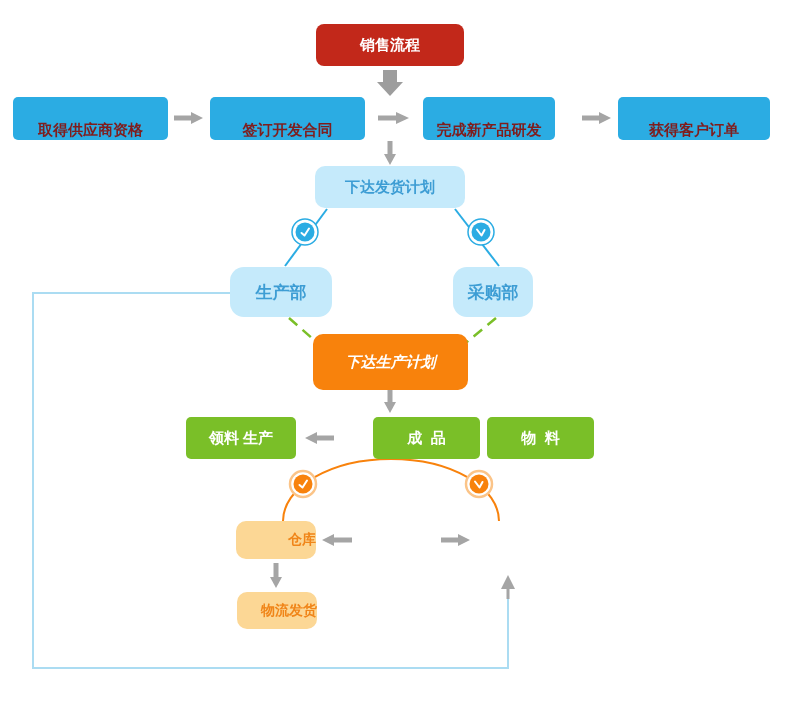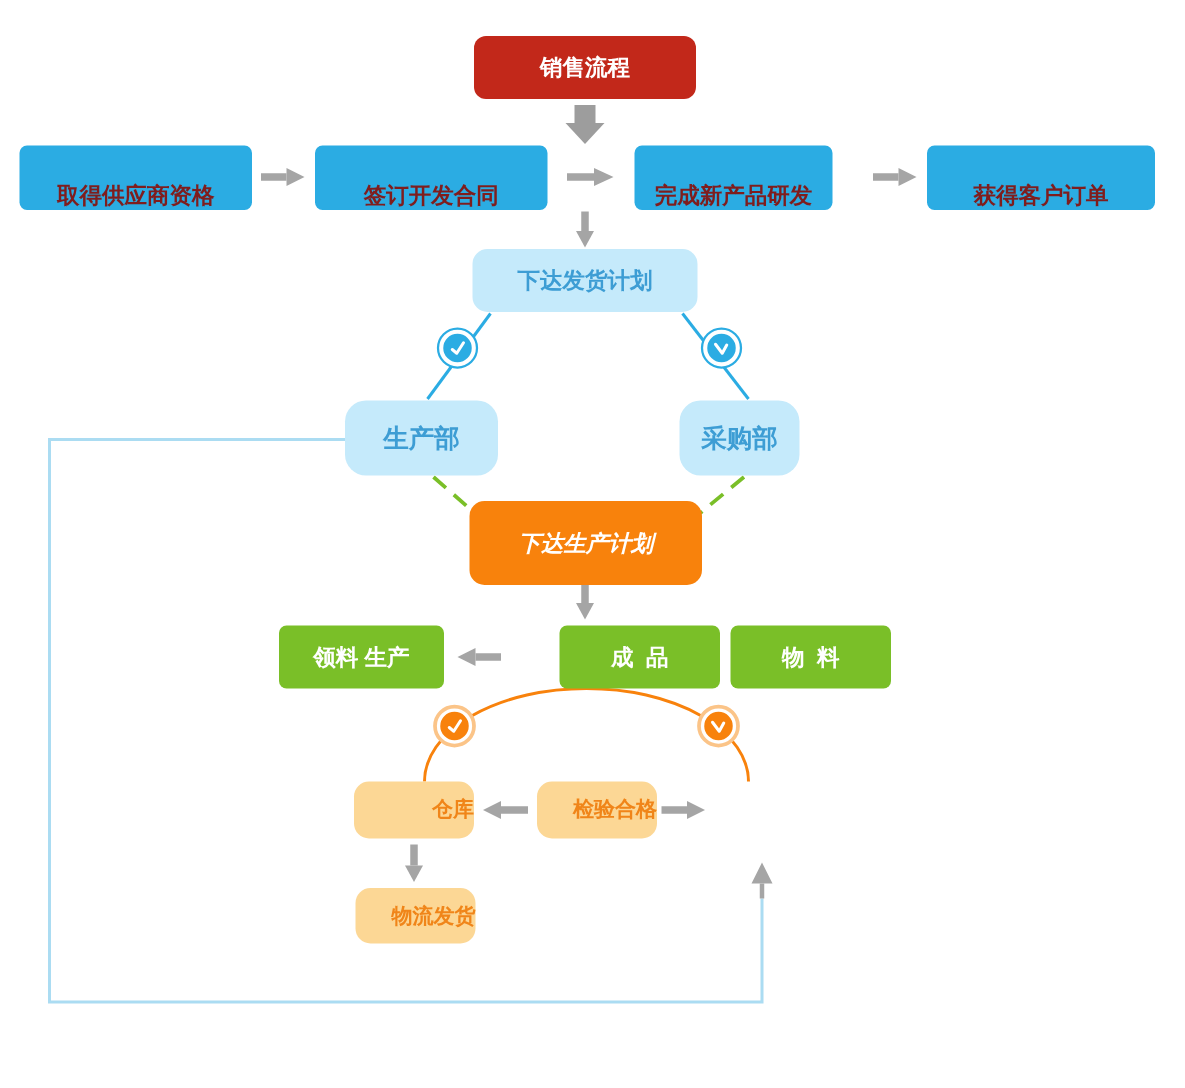--- a/index.html
+++ b/index.html
@@ -170,21 +170,18 @@
   <div class="node green-box" style="left:337px;top:417px;width:107px;height:42px;margin-left:36px;">
       <span class="label">成  品</span>
     </div>
   <div class="node green-box" style="left:487px;top:417px;width:107px;height:42px;">
       <span class="label">物  料</span>
     </div>
 
   <div class="node tan-box" style="left:236px;top:521px;width:80px;height:38px;">
       <span class="label">仓库</span>
     </div>
-  <div class="node tan-box" style="left:358px;top:521px;width:80px;height:38px;">
-      <span class="label">检验合格</span>
-    </div>
 
   <div class="node tan-box" style="left:237px;top:592px;width:80px;height:37px;">
       <span class="label">物流发货</span>
     </div>
 
 </div>
 
 </body></html>

